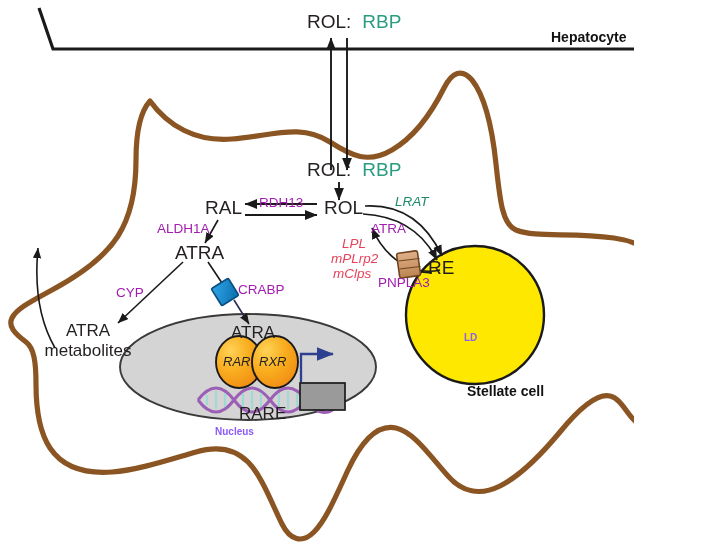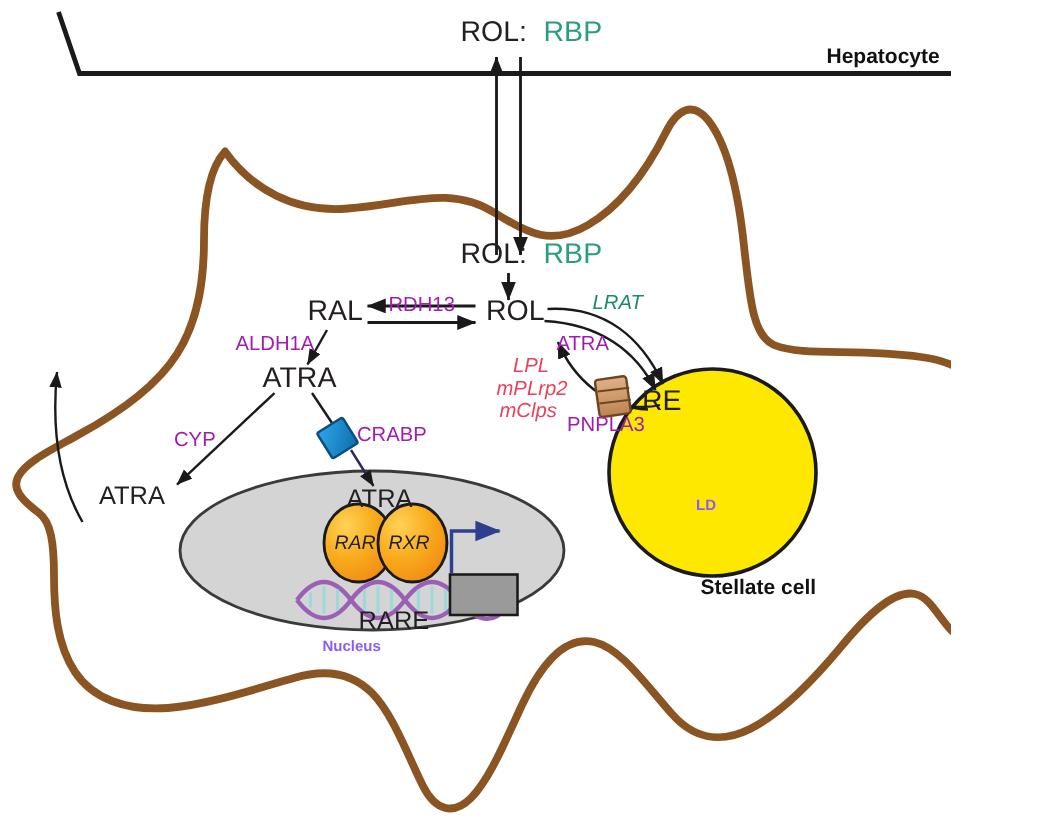--- a/index.html
+++ b/index.html
@@ -215,20 +215,21 @@
   <div class="lbl enz" style="left:259px;top:196px;">RDH13</div>
 
   <div class="lbl enz" style="left:157px;top:222px;">ALDH1A</div>
 
   <div class="lbl metab" style="left:175px;top:243px;">ATRA</div>
 
   <div class="lbl enz" style="left:116px;top:286px;">CYP</div>
 
   <div class="lbl polar" style="left:33px;top:321px;width:110px;">
     <div>ATRA</div>
+    <div>metabolites</div>
   </div>
 
   <div class="lbl enz" style="left:238px;top:283px;">CRABP</div>
 
   <div class="lbl enz-green" style="left:395px;top:195px;">LRAT</div>
 
   <div class="lbl enz" style="left:371px;top:222px;">ATRA</div>
 
   <div class="lbl enz-red" style="left:342px;top:237px;">LPL</div>
   <div class="lbl enz-red" style="left:331px;top:252px;">mPLrp2</div>

